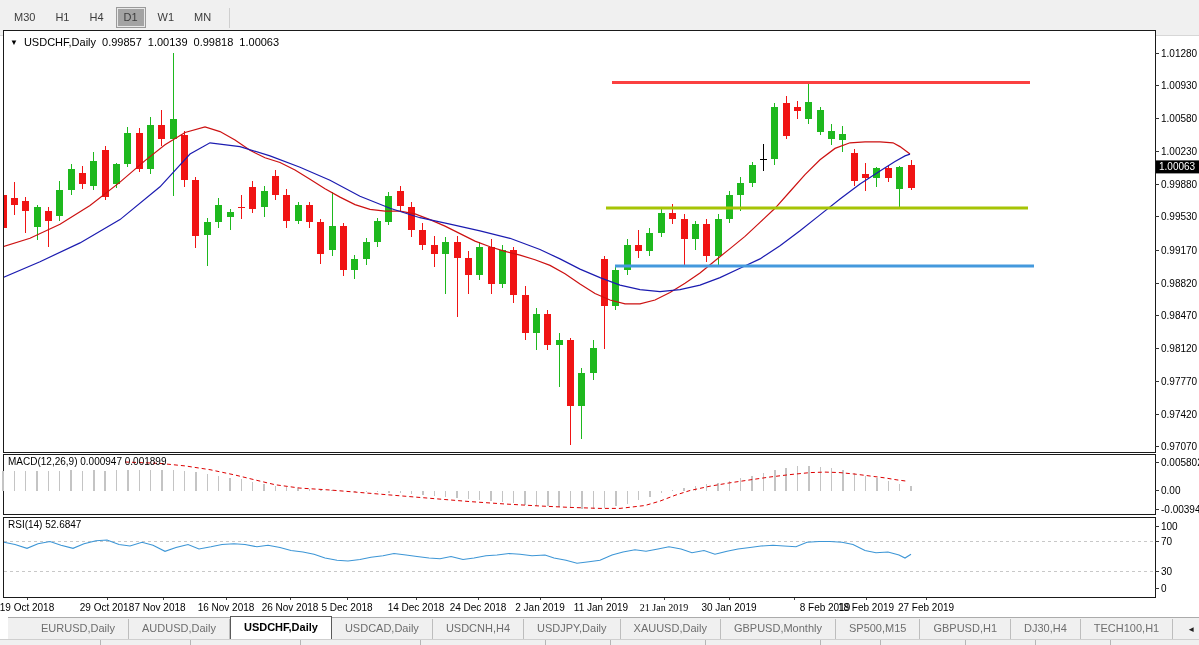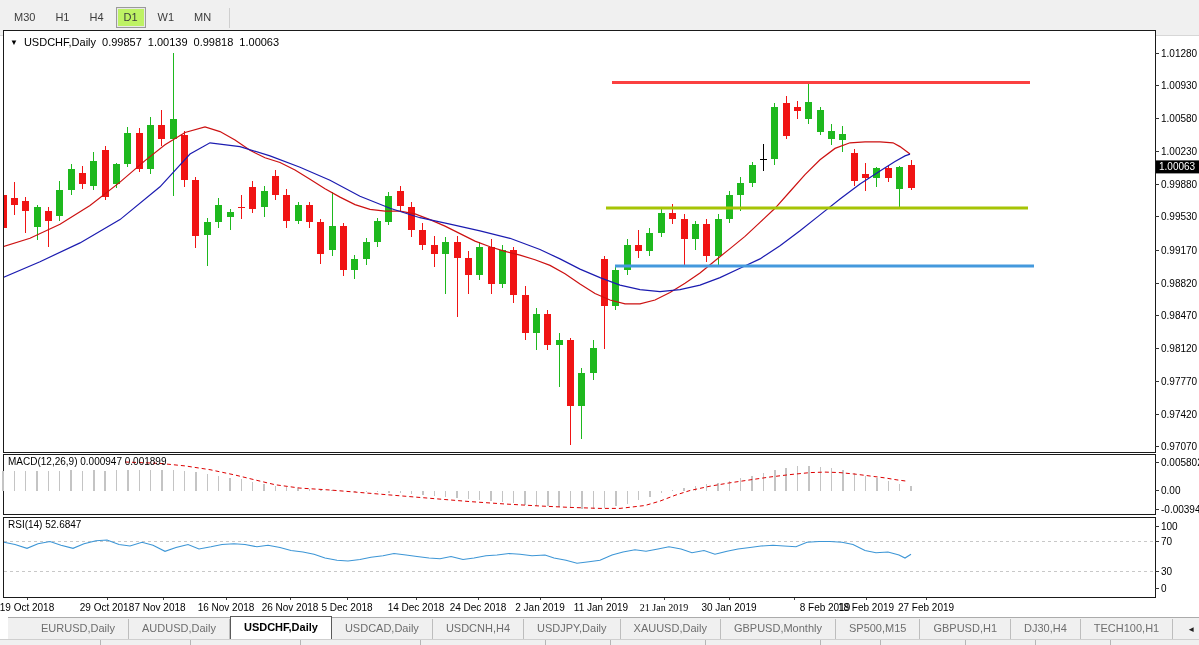--- a/index.html
+++ b/index.html
@@ -12,21 +12,21 @@
   .toolbar{
     position:absolute;left:0;top:0;width:1199px;height:36px;
     background:#f0f0f0;border-bottom:1px solid #d7d7d7;
     display:flex;align-items:center;padding-left:4px;box-sizing:border-box;
   }
   .tf-btn{
     font-size:11px;color:#3c3c3c;padding:3px 7px;margin:0 2px;
     border:1px solid transparent;background:transparent;line-height:13px;
   }
   .tf-btn.active{
-    background:#bef264;border:1px solid #9a9a9a;box-shadow:inset 0 0 0 1px #e8e8e8;
+    background:#a3a3a3;border:1px solid #9a9a9a;box-shadow:inset 0 0 0 1px #e8e8e8;
   }
   .toolbar-sep{width:1px;height:20px;background:#cfcfcf;margin-left:8px;}
   
   #chart-svg{position:absolute;left:0;top:0;}
   .chart-title{
     position:absolute;left:10px;top:36px;font-size:11px;color:#000;
     display:flex;gap:6px;align-items:center;white-space:nowrap;
   }
   .chart-title .tri{font-size:8px;color:#000;}
   .ind-label{position:absolute;font-size:10px;color:#000;white-space:nowrap;}

